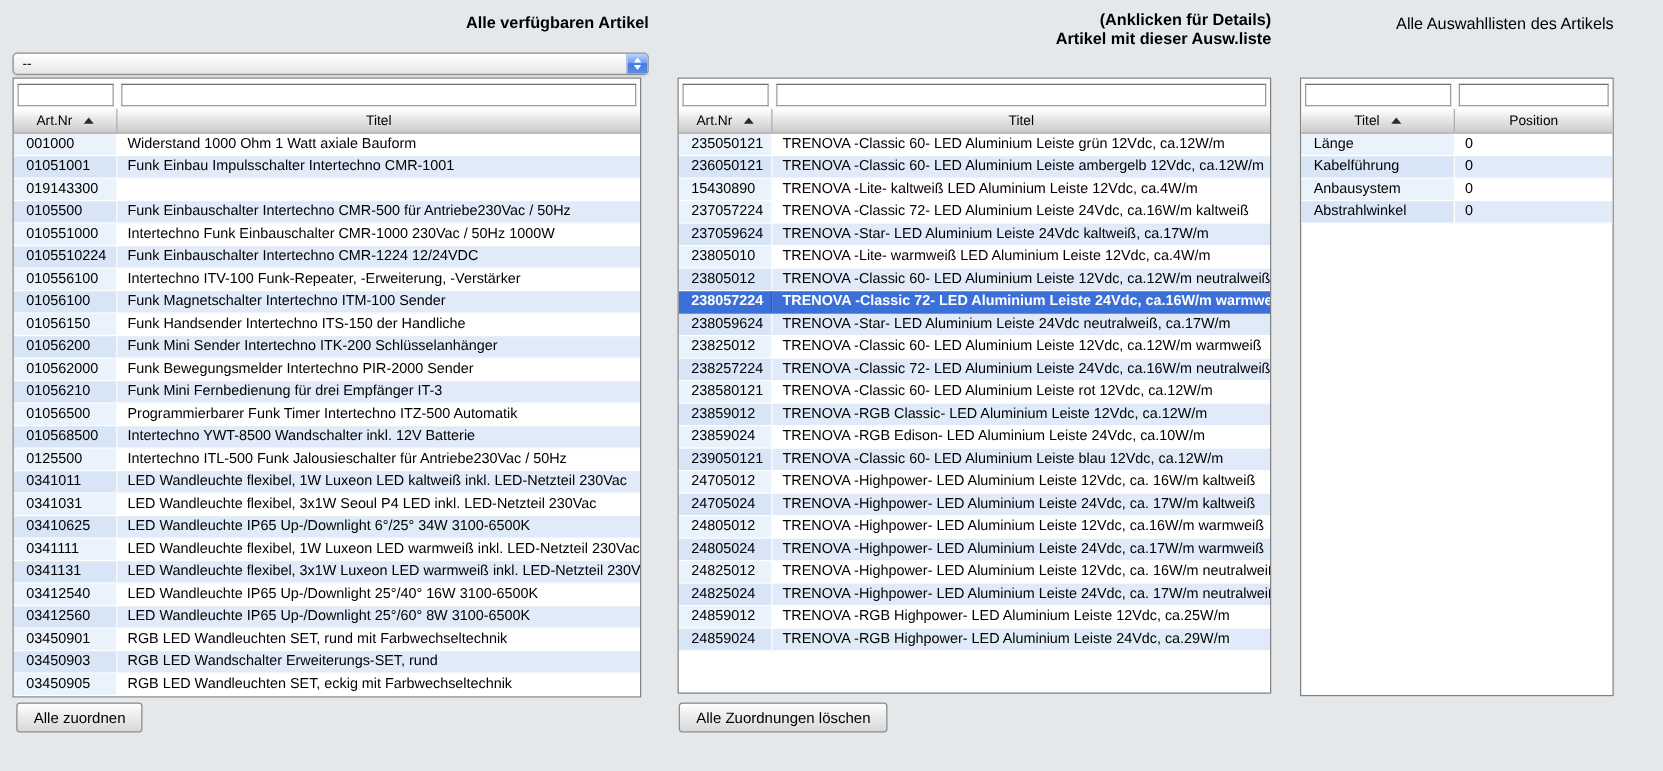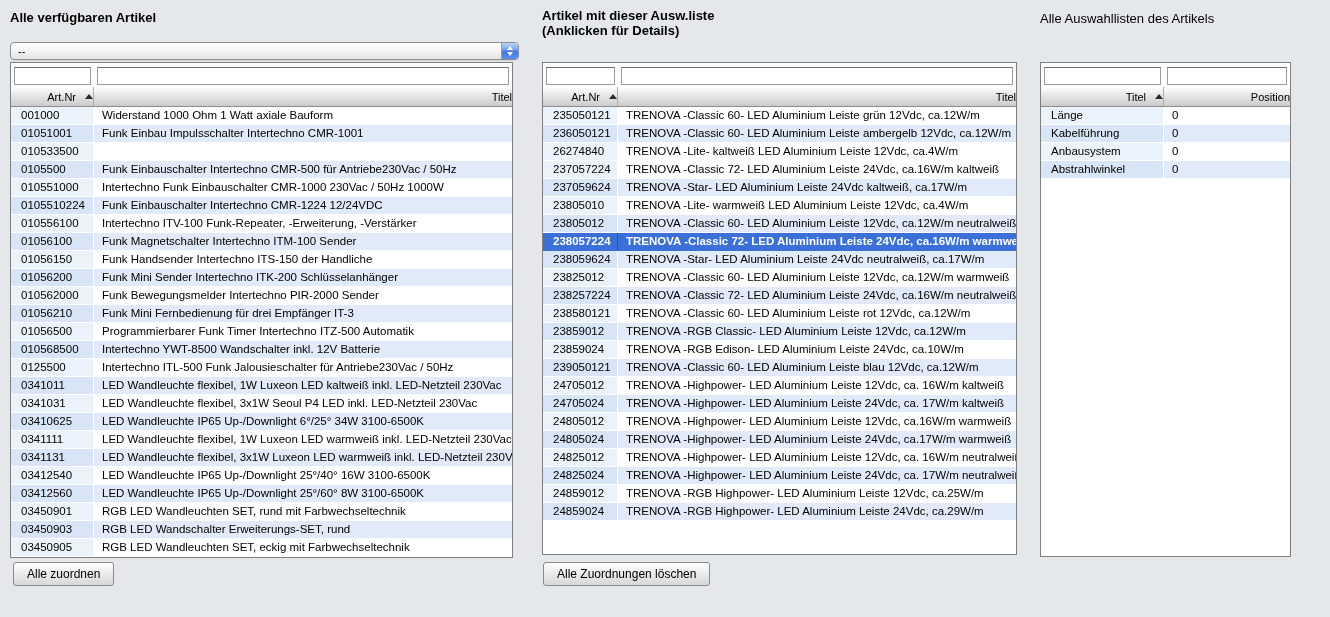--- a/index.html
+++ b/index.html
@@ -4,21 +4,21 @@
 <style>
   * { margin:0; padding:0; }
   html,body { width:1330px; height:617px; }
   body {
     position:relative;
     background:#e5e8eb;
     font-family:"Liberation Sans", sans-serif;
     color:#000;
     overflow:hidden;
   }
-  .panel-title { position:absolute; text-align:left; font-size:13px; line-height:15px; }
+  .panel-title { position:absolute; text-align:right; font-size:13px; line-height:15px; }
   .bold { font-weight:bold; }
   #title-left  { left:10px;   top:10px; width:509px; }
   #title-mid   { left:542px;  top:8px;  width:475px; }
   #title-right { left:1040px; top:11px; width:251px; font-weight:normal; }
 
   
   .dropdown {
     position:absolute; left:10px; top:42px; width:509px; height:18px;
     box-sizing:border-box; border:1px solid #8f8f8f; border-radius:4px;
     background:linear-gradient(#ffffff,#f2f2f2 55%, #e4e4e4);
@@ -51,21 +51,21 @@
     width:100%; height:18px; box-sizing:border-box;
     border:1px solid #9c9c9c; border-top-color:#6e6e6e;
     background:#fff; font:11px "Liberation Sans",sans-serif; padding:0 3px; outline:none;
   }
   .header-row {
     display:flex; height:19px;
     background:linear-gradient(#ffffff,#e6e6e6 45%, #cbcbcb);
     border-bottom:1px solid #8e8e8e;
   }
   .hcell {
-    box-sizing:border-box; display:flex; align-items:center; justify-content:flex-end;
+    box-sizing:border-box; display:flex; align-items:center; justify-content:center;
     font-size:11px; border-right:1px solid #adadad;
   }
   .hcell:last-child { border-right:none; }
   .sort-arrow {
     width:0; height:0; margin-left:9px;
     border-left:4px solid transparent; border-right:4px solid transparent;
     border-bottom:5px solid #2b2b2b;
   }
 
   #t-left  .c0 { width:83px; }  #t-left  .c1 { flex:1; width:auto; }
@@ -134,21 +134,21 @@
   <div class="tbody">
       <div class="trow odd">
         <div class="tcell col0">001000</div>
         <div class="tcell col1">Widerstand 1000 Ohm 1 Watt axiale Bauform</div>
       </div>
       <div class="trow even">
         <div class="tcell col0">01051001</div>
         <div class="tcell col1">Funk Einbau Impulsschalter Intertechno CMR-1001</div>
       </div>
       <div class="trow odd">
-        <div class="tcell col0">010533500</div>
+        <div class="tcell col0">019143300</div>
       </div>
       <div class="trow even">
         <div class="tcell col0">0105500</div>
         <div class="tcell col1">Funk Einbauschalter Intertechno CMR-500 für Antriebe230Vac / 50Hz</div>
       </div>
       <div class="trow odd">
         <div class="tcell col0">010551000</div>
         <div class="tcell col1">Intertechno Funk Einbauschalter CMR-1000 230Vac / 50Hz 1000W</div>
       </div>
       <div class="trow even">
@@ -230,22 +230,22 @@
       <div class="trow odd">
         <div class="tcell col0">03450905</div>
         <div class="tcell col1">RGB LED Wandleuchten SET, eckig mit Farbwechseltechnik</div>
       </div>
     </div>
 </div>
 
 <button class="btn" id="btn-assign">Alle zuordnen</button>
 
 <div class="panel-title bold" id="title-mid">
+  <div>(Anklicken für Details)</div>
   <div>Artikel mit dieser Ausw.liste</div>
-  <div>(Anklicken für Details)</div>
 </div>
 
 <div class="table" id="t-mid">
   <div class="filter-row">
     <div class="fcell c0"><input value="" style=""></div>
     <div class="fcell c1"><input value="" style=""></div>
   </div>
   <div class="header-row">
     <div class="hcell c0">
       <span>Art.Nr</span>
@@ -258,21 +258,21 @@
   <div class="tbody">
       <div class="trow odd">
         <div class="tcell col0">235050121</div>
         <div class="tcell col1">TRENOVA -Classic 60- LED Aluminium Leiste grün 12Vdc, ca.12W/m</div>
       </div>
       <div class="trow even">
         <div class="tcell col0">236050121</div>
         <div class="tcell col1">TRENOVA -Classic 60- LED Aluminium Leiste ambergelb 12Vdc, ca.12W/m</div>
       </div>
       <div class="trow odd">
-        <div class="tcell col0">26274840</div>
+        <div class="tcell col0">15430890</div>
         <div class="tcell col1">TRENOVA -Lite- kaltweiß LED Aluminium Leiste 12Vdc, ca.4W/m</div>
       </div>
       <div class="trow odd">
         <div class="tcell col0">237057224</div>
         <div class="tcell col1">TRENOVA -Classic 72- LED Aluminium Leiste 24Vdc, ca.16W/m kaltweiß</div>
       </div>
       <div class="trow even">
         <div class="tcell col0">237059624</div>
         <div class="tcell col1">TRENOVA -Star- LED Aluminium Leiste 24Vdc kaltweiß, ca.17W/m</div>
       </div>

